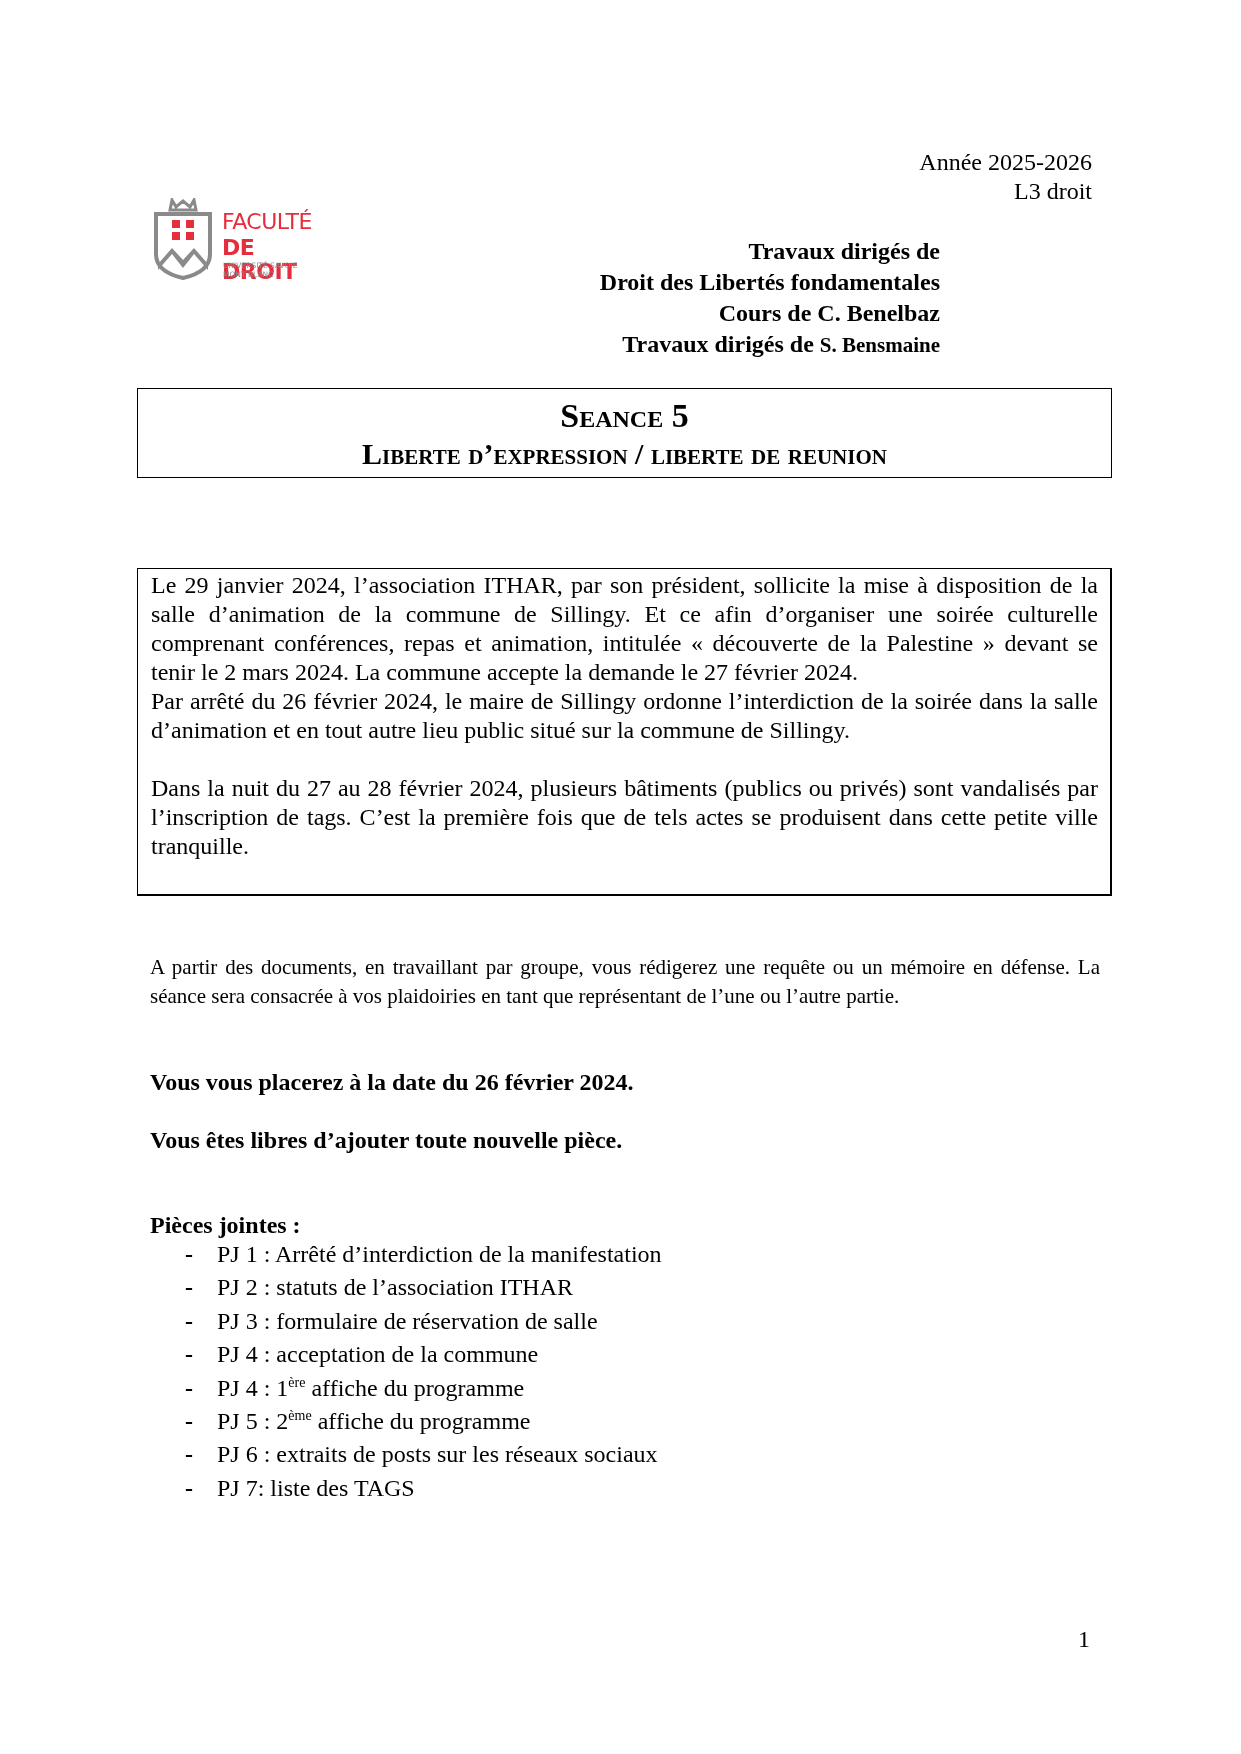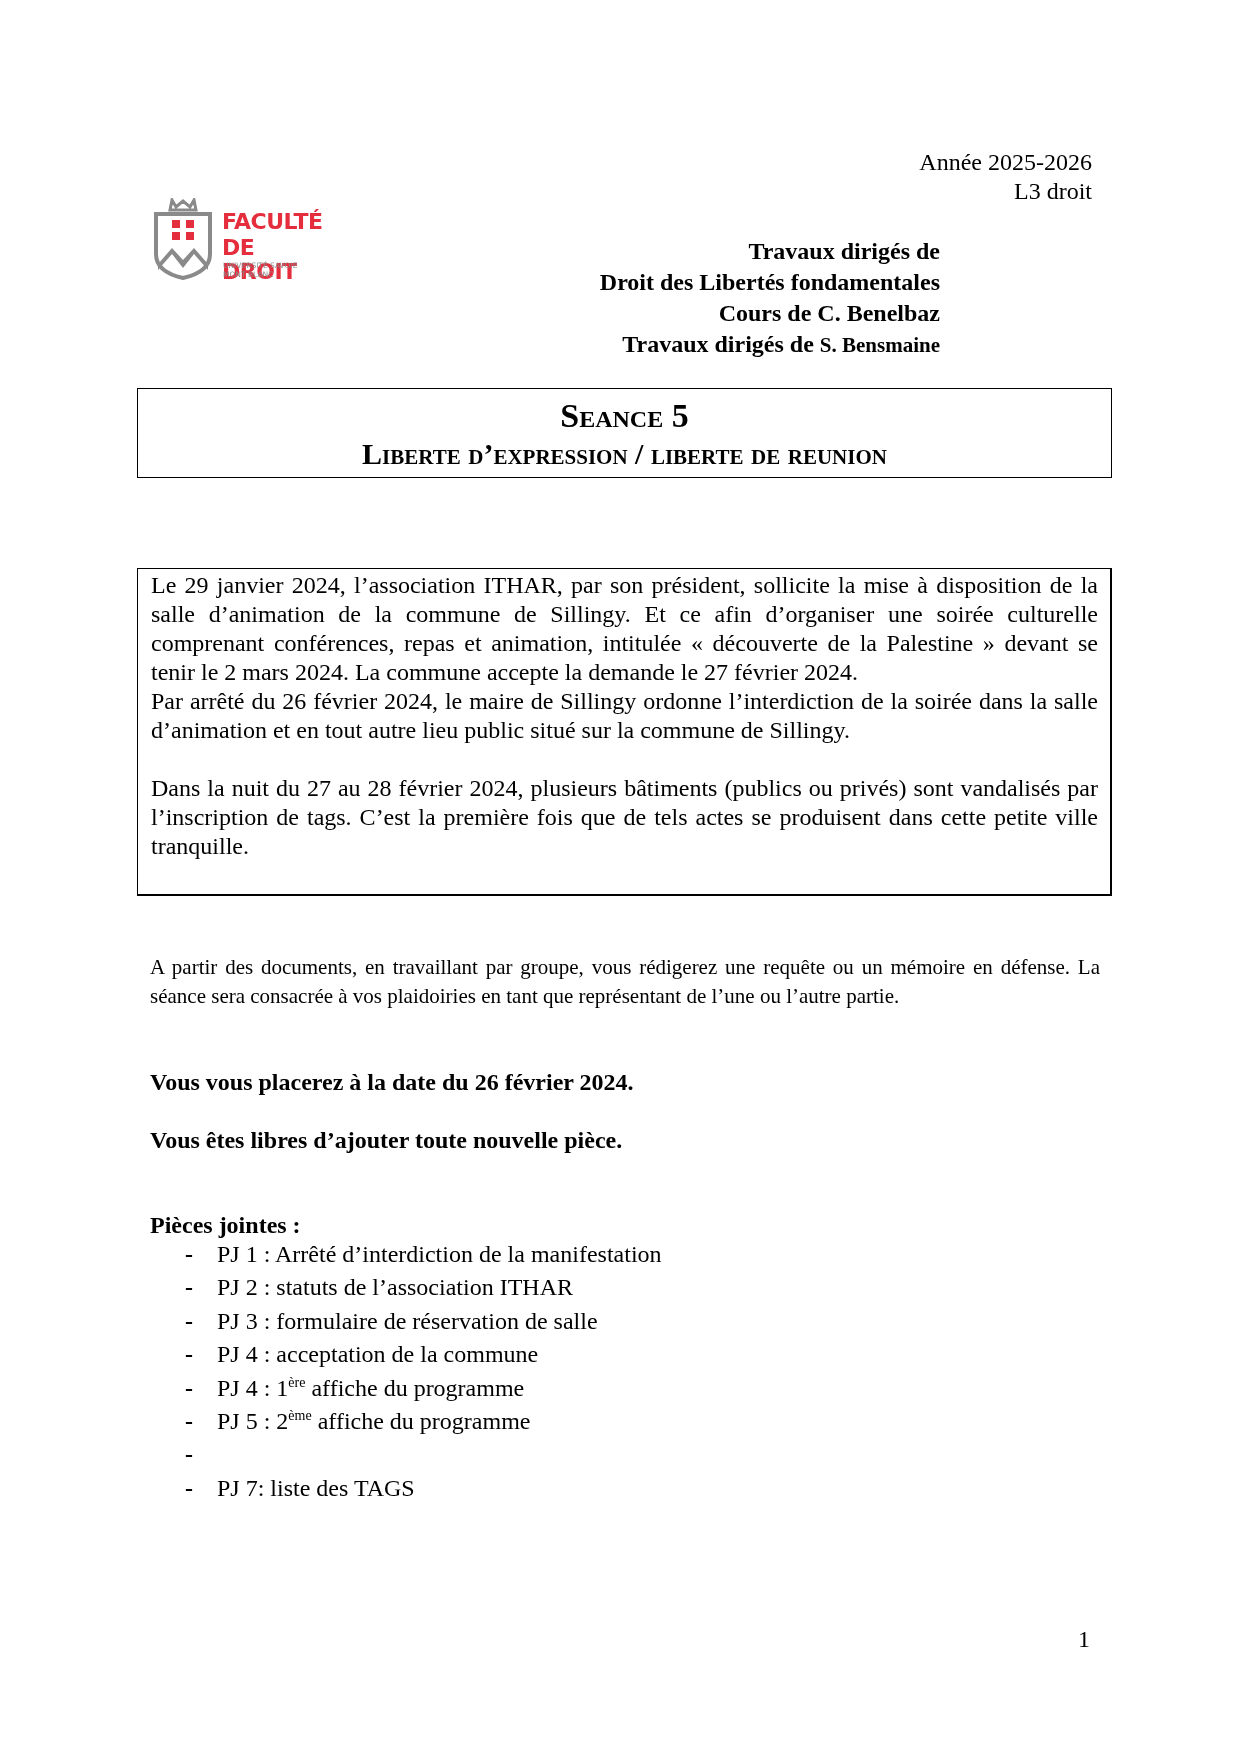--- a/index.html
+++ b/index.html
@@ -3,21 +3,21 @@
 <meta charset="utf-8">
 <style>
   html, body { margin: 0; padding: 0; background: #ffffff; }
   body { width: 1241px; height: 1754px; position: relative; overflow: hidden;
          font-family: "Liberation Serif", "DejaVu Serif", serif; color: #000; }
   .abs { position: absolute; }
   .year { right: 149px; top: 148px; text-align: right; font-size: 24px; line-height: 29px; }
   .logo { left: 152px; top: 198px; width: 180px; height: 82px; }
   .logo-shield { position: absolute; left: 0; top: 0; width: 62px; height: 82px; }
   .logo-t1 { position: absolute; left: 70px; top: 12px; font-family: "DejaVu Sans", sans-serif;
-             font-weight: bold; color: #e52e3d; font-size: 22px; line-height: 24px; letter-spacing: -0.5px; }
+             font-weight: normal; color: #e52e3d; font-size: 22px; line-height: 24px; letter-spacing: -0.5px; }
   .logo-t2 { position: absolute; left: 70px; top: 38px; font-family: "DejaVu Sans", sans-serif;
              font-weight: bold; color: #e52e3d; font-size: 22px; line-height: 24px; letter-spacing: -0.5px; }
   .logo-t3 { position: absolute; left: 71px; top: 63px; font-family: "DejaVu Sans", sans-serif;
              color: #8a8a8a; font-size: 7.5px; line-height: 9px; }
   .titles { left: 300px; width: 640px; top: 236px; text-align: right; font-weight: bold;
             font-size: 24px; line-height: 31px; }
   .titles .sm { font-size: 21px; }
   .seance-box { left: 137px; top: 388px; width: 975px; height: 90px; border: 1.5px solid #000;
                 box-sizing: border-box; text-align: center; font-weight: bold; }
   .seance-1 { margin-top: 8px; font-size: 34px; line-height: 38px; font-variant: small-caps; }
@@ -95,18 +95,18 @@
 
 <div class="abs pieces">
   <div class="pieces-title">Pièces jointes :</div>
   <ul>
     <li><span class="dash">-</span><span>PJ 1 : Arrêté d’interdiction de la manifestation</span></li>
     <li><span class="dash">-</span><span>PJ 2 : statuts de l’association ITHAR</span></li>
     <li><span class="dash">-</span><span>PJ 3 : formulaire de réservation de salle</span></li>
     <li><span class="dash">-</span><span>PJ 4 : acceptation de la commune</span></li>
     <li><span class="dash">-</span><span>PJ 4 : 1</span><sup>ère</sup><span> affiche du programme</span></li>
     <li><span class="dash">-</span><span>PJ 5 : 2</span><sup>ème</sup><span> affiche du programme</span></li>
-    <li><span class="dash">-</span></li>
+    <li><span class="dash">-</span><span>PJ 6 : extraits de posts sur les réseaux sociaux</span></li>
     <li><span class="dash">-</span><span>PJ 7: liste des TAGS</span></li>
   </ul>
 </div>
 
 <div class="abs page-num">1</div>
 
 </body></html>

